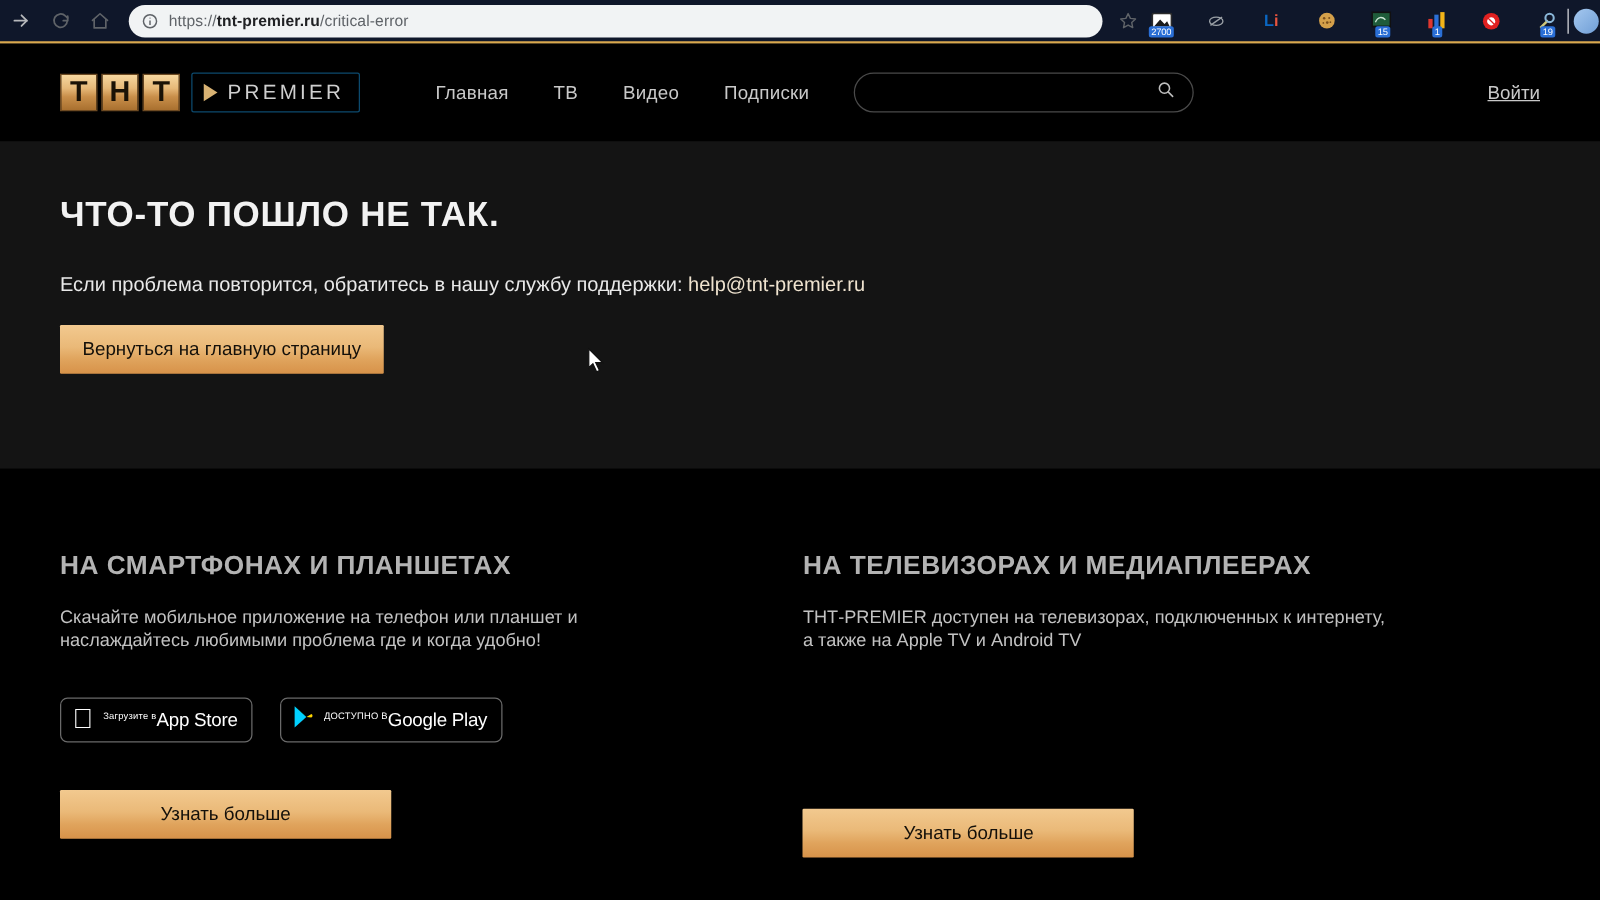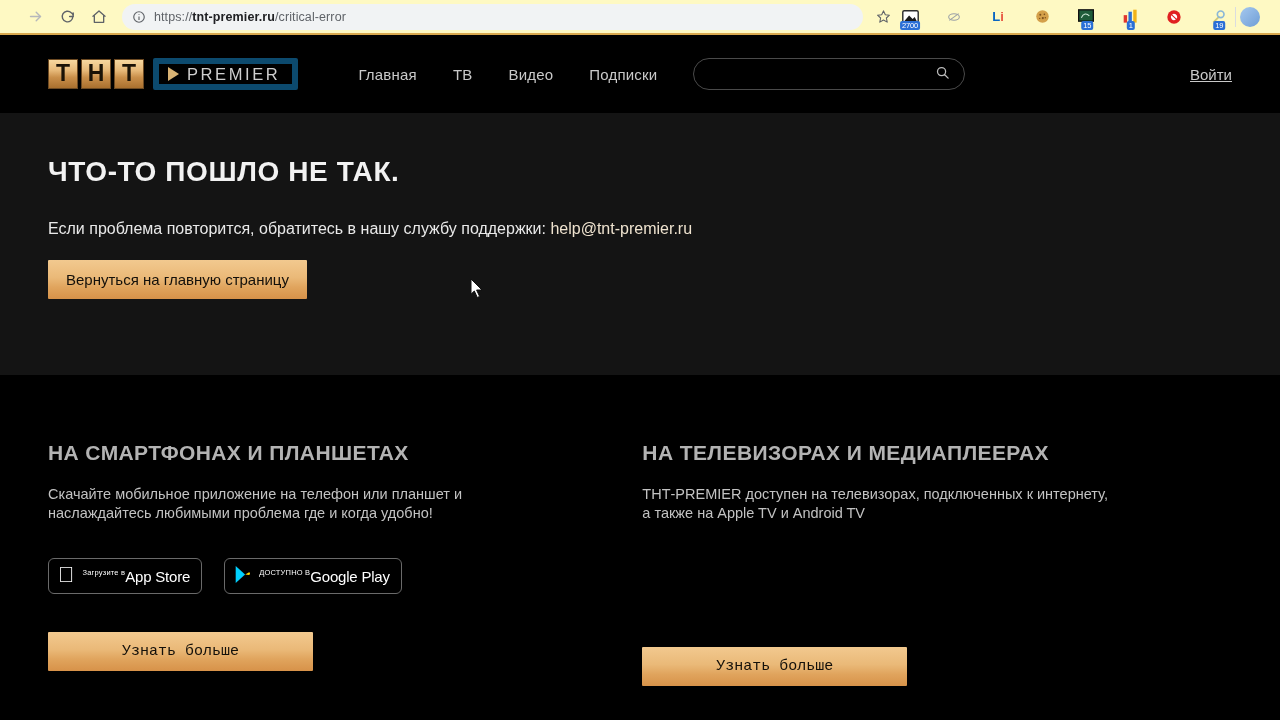--- a/index.html
+++ b/index.html
@@ -7,24 +7,24 @@
     width: 1280px; height: 720px;
     font-family: "Liberation Sans", sans-serif;
     background: #000;
     overflow: hidden;
   }
 
   
   .browser-chrome {
     position: relative;
     height: 35px;
-    background: #fef9c3;
+    background: #0f172a;
     display: flex;
     align-items: center;
-    padding: 0 20px;
+    padding: 0 1px;
     border-bottom: 2px solid #d9a84e;
   }
   .nav-btns { display: flex; align-items: center; gap: 2px; }
   .nav-btn {
     width: 30px; height: 30px;
     display: flex; align-items: center; justify-content: center;
     border-radius: 50%;
   }
   .nav-btn svg { display: block; }
 
@@ -106,21 +106,21 @@
     border: 1px solid #6d4a22;
     display: flex; align-items: center; justify-content: center;
     font-size: 23px; font-weight: 700; line-height: 1;
     color: #1a1206;
     font-family: "Liberation Sans", sans-serif;
   }
   .tnt-cell span { position: relative; top: -1px; }
   .logo-premier {
     margin-left: 9px;
     height: 32px;
-    border: 6px solid #0c4a6e;
+    border: 1px solid #0c4a6e;
     border-radius: 2px;
     display: flex; align-items: center;
     padding: 0 12px 0 9px;
     gap: 8px;
   }
   .play-tri {
     width: 0; height: 0;
     border-left: 11px solid #d8b273;
     border-top: 7px solid transparent;
     border-bottom: 7px solid transparent;
@@ -249,21 +249,21 @@
   .btn-learn {
     display: inline-flex; align-items: center; justify-content: center;
     width: 265px; height: 39px;
     margin-top: 38px;
     background: linear-gradient(180deg,#f2c98f 0%,#eab978 45%,#e0a45d 70%,#d79249 100%);
     color: #14100a;
     font-size: 15px;
     border: none;
     border-radius: 1px;
     cursor: pointer;
-    font-family: Liberation Mono, monospace;
+    font-family: Liberation Sans, sans-serif;
   }
 
   
   .cursor { position: absolute; left: 470px; top: 243px; pointer-events: none; }
 </style>
 </head>
 <body>
 
 <div class="browser-chrome">
   <div class="nav-btns">

